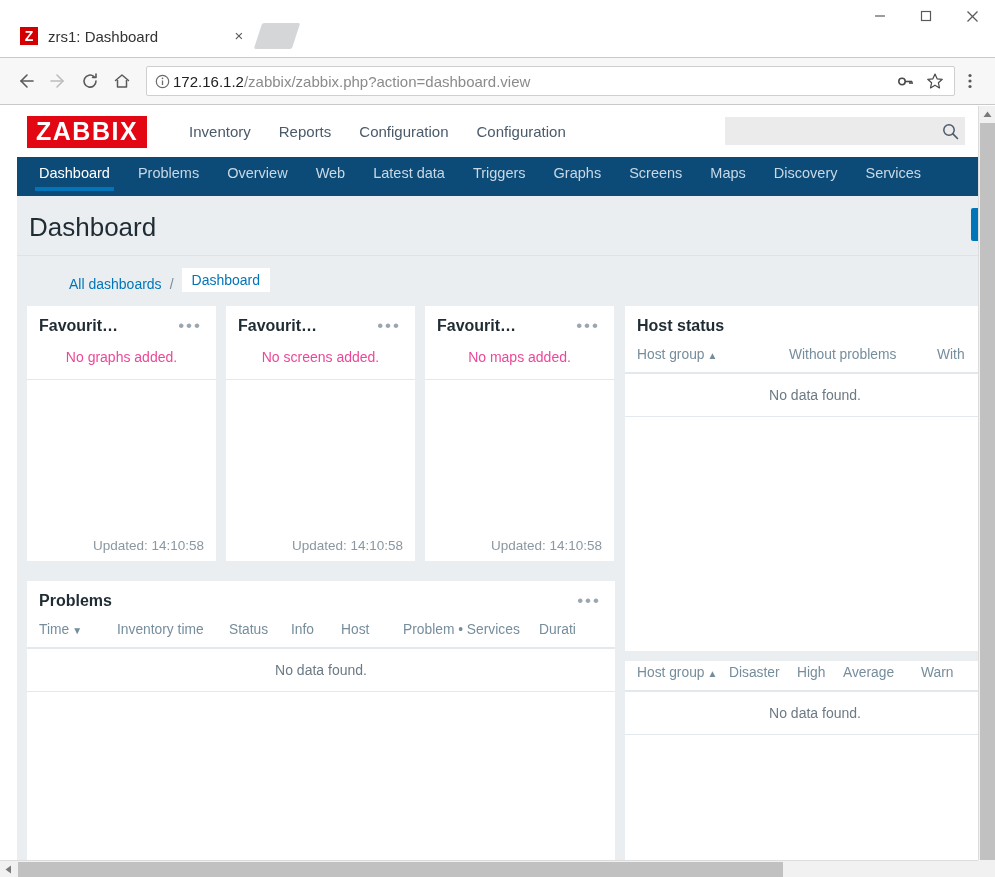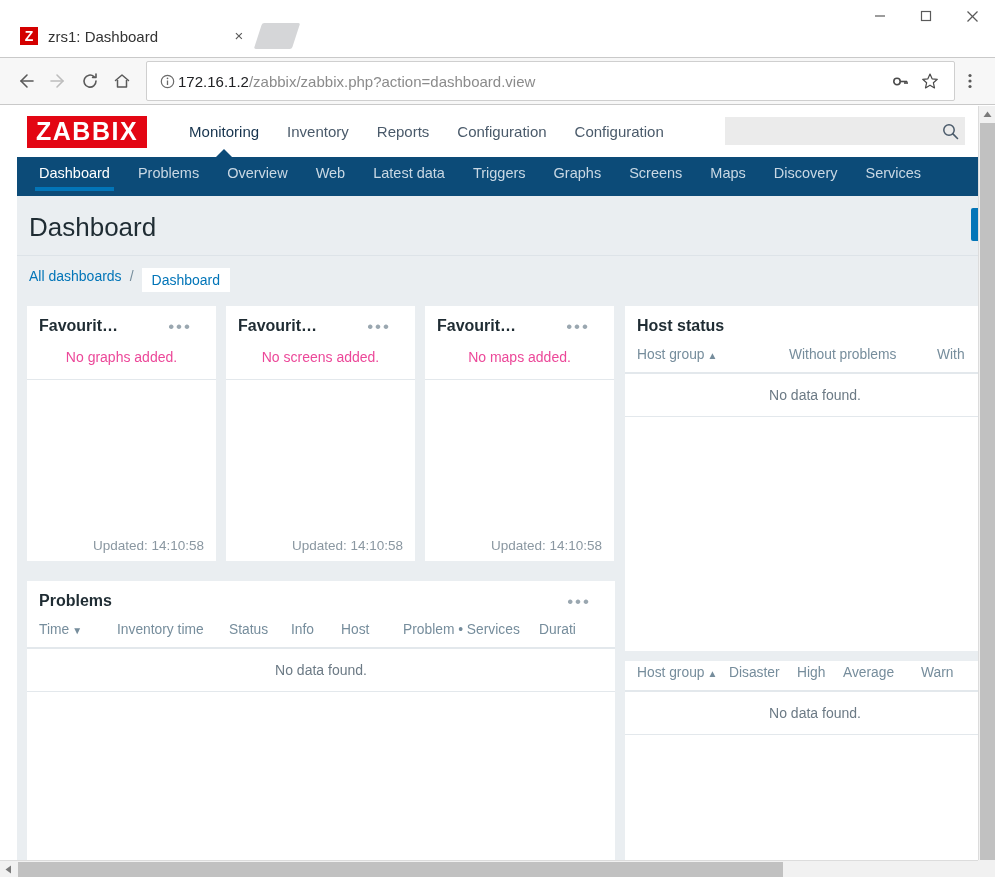--- a/index.html
+++ b/index.html
@@ -61,23 +61,23 @@
   .toolbar {
     height: 47px; background: #f7f7f7; display: flex; align-items: center;
     padding: 0 10px; border-bottom: 1px solid #c9c9c9;
   }
   .nav-btn {
     width: 32px; height: 32px; display: flex; align-items: center; justify-content: center;
     color: #5a5a5a; cursor: pointer; flex: 0 0 auto;
   }
   .nav-btn.disabled { color: #bdbdbd; }
   .omnibox {
-    flex: 1 1 auto; height: 40px; margin-left: 8px; background: #fff;
+    flex: 1 1 auto; height: 30px; margin-left: 8px; background: #fff;
     border: 1px solid #cfcfcf; border-radius: 2px;
-    display: flex; align-items: center; padding: 0 9px;
+    display: flex; align-items: center; padding: 0 4px;
   }
   .omnibox-info { width: 22px; display: flex; align-items: center; justify-content: center; color: #6a6a6a; flex: 0 0 auto;}
   .omnibox-url { font-size: 15px; color: #202124; white-space: nowrap; overflow: hidden; flex: 1 1 auto; }
   .omnibox-url .dim { color: #8b8b8b; }
   .omnibox-icon { width: 30px; display: flex; align-items: center; justify-content: center; color: #5a5a5a; flex: 0 0 auto; cursor: pointer;}
   .menu-btn { width: 30px; height: 32px; display:flex; align-items:center; justify-content:center; color:#5a5a5a; cursor:pointer; flex:0 0 auto;}
 
   
   .viewport {
     position: absolute; left: 17px; top: 106px;
@@ -141,36 +141,36 @@
     padding: 16px 12px 12px 12px; display: flex; align-items: center;
     position: relative; border-bottom: 1px solid #dde3e8;
   }
   .zx-title { font-size: 26px; color: #1f2c33; font-weight: normal; }
   .zx-kiosk-btn {
     position: absolute; right: -22px; top: 12px;
     width: 46px; height: 33px; background: #0275b8; border-radius: 2px;
     cursor: pointer;
   }
 
-  .zx-breadcrumb { padding: 12px 12px 14px 12px; display: flex; align-items: flex-start; font-size: 14px; }
+  .zx-breadcrumb { padding: 12px 12px 14px 12px; display: flex; align-items: flex-end; font-size: 14px; margin-left: 40px; }
   .zx-bc-link { color: #0275b8; cursor: pointer; }
   .zx-bc-sep { color: #768d9c; margin: 0 8px; }
   .zx-bc-current {
     background: #fff; color: #0275b8; padding: 4px 10px; cursor: pointer;
   }
 
   
   .zx-grid { padding: 0 10px; display: flex; gap: 10px; align-items: flex-start; }
   .zx-col-left { width: 588px; flex: 0 0 auto; }
   .zx-col-right { width: 380px; flex: 0 0 auto; }
 
   .widget { background: #fff; margin-bottom: 10px; position: relative; }
   .w-head {
-    display: flex; align-items: flex-end; justify-content: space-between;
-    padding: 11px 22px 8px 12px;
+    display: flex; align-items: flex-start; justify-content: space-between;
+    padding: 11px 12px 8px 12px;
   }
   .w-title { font-size: 16px; color: #1f2c33; font-weight: bold; white-space: nowrap; overflow: hidden; }
   .w-dots { color: #9aa7b0; font-size: 17px; letter-spacing: 2px; line-height: 1; cursor: pointer; padding: 0 2px; }
 
   .w-empty-note { text-align: center; color: #ec4899; font-size: 14px; padding: 6px 0 14px 0; }
   .w-divider { border-top: 1px solid #e3e8ec; }
   .w-footer { text-align: right; color: #8a97a1; font-size: 13.5px; padding: 8px 12px 8px 12px; }
 
   .fav-widget { width: 189px; display: inline-block; vertical-align: top; height: 255px; position: relative; }
   .fav-row { display: flex; gap: 10px; }
@@ -299,21 +299,20 @@
         </svg>
     </div>
   </div>
 
   <div class="viewport">
     <div class="page">
 
       <div class="zx-header">
         <div class="zx-logo">ZABBIX</div>
         <div class="zx-menu">
-          <div class="zx-menu-item active">Monitoring</div>
           <div class="zx-menu-item">Inventory</div>
           <div class="zx-menu-item">Reports</div>
           <div class="zx-menu-item">Configuration</div>
           <div class="zx-menu-item">Configuration</div>
         </div>
         <div class="zx-search">
           <input type="text" placeholder="" style="">
           <div class="s-icon">
             <svg width="17" height="17" viewBox="0 0 17 17">
                 <circle cx="7" cy="7" r="5.2" fill="none" stroke="#4a5a6a" stroke-width="1.5"></circle>

